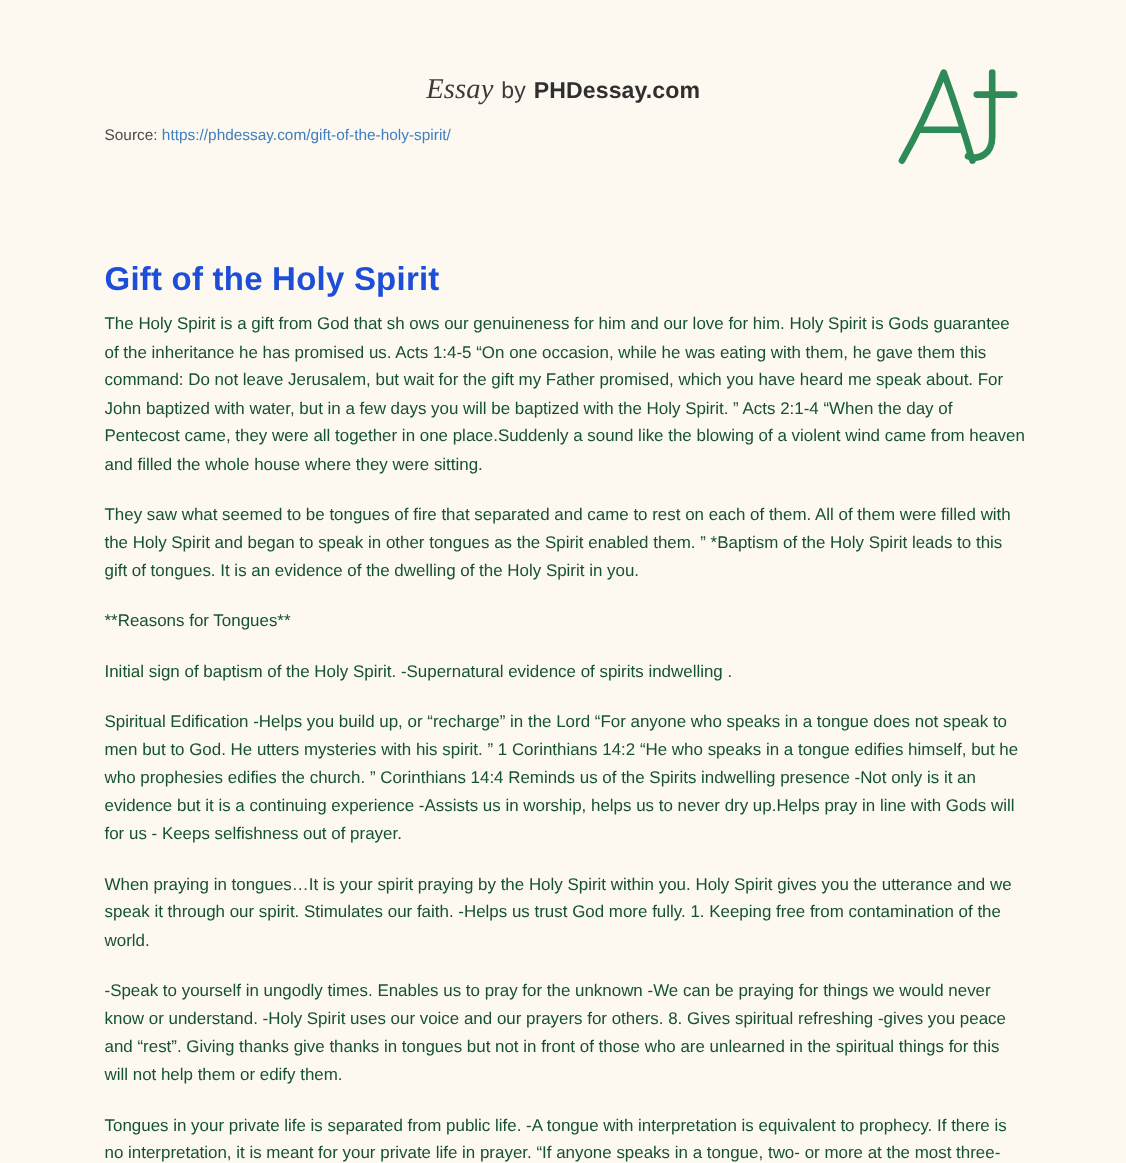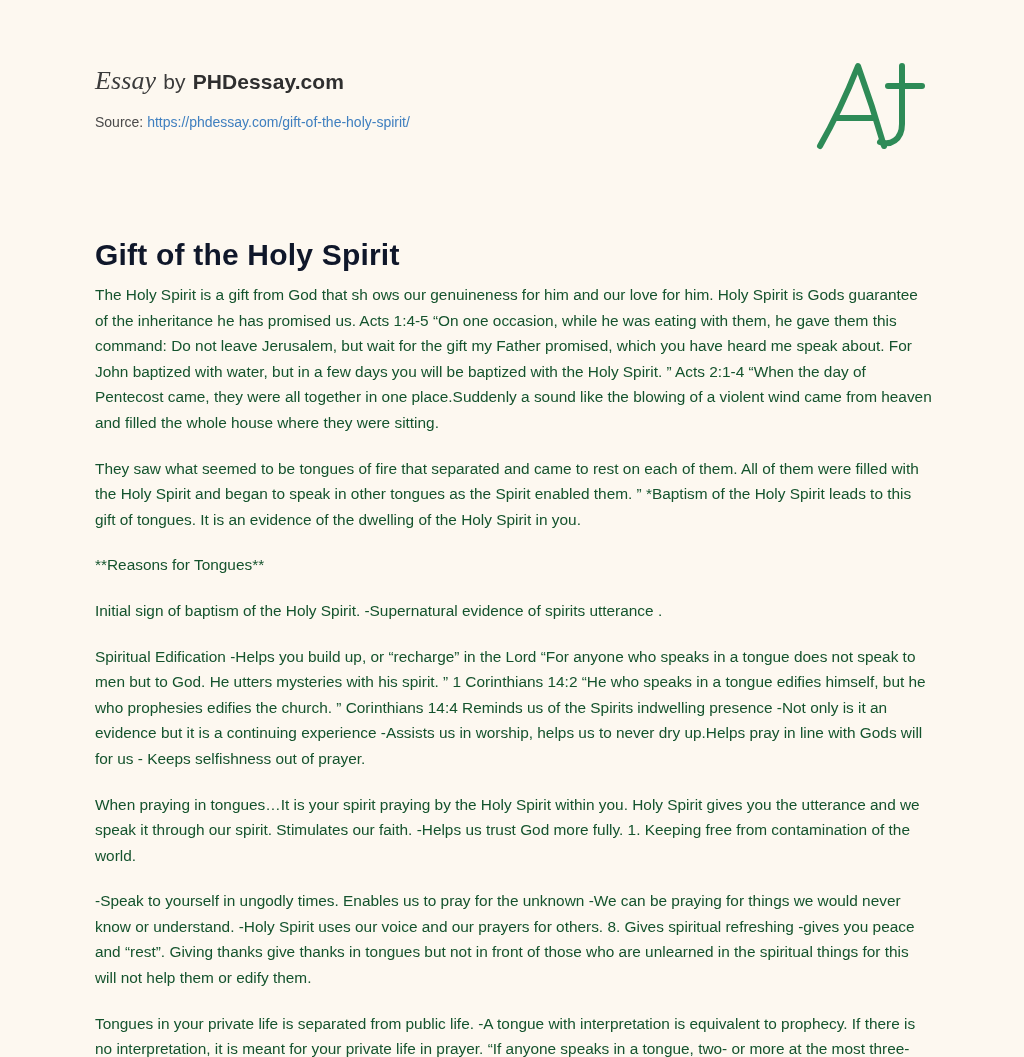--- a/index.html
+++ b/index.html
@@ -23,20 +23,21 @@
   .header {
     position: absolute;
     top: 66px;
     left: 95px;
     width: 834px;
   }
   .brand-line {
     font-size: 25px;
     letter-spacing: 0.1px;
     color: #3b3b3b;
+    text-align: center;
   }
   .brand-essay {
     font-style: italic;
     font-family: "Liberation Serif", serif;
     font-size: 26px;
     color: #3b3b3b;
   }
   .brand-by {
     font-family: "Liberation Sans", sans-serif;
     font-size: 21px;
@@ -69,21 +70,21 @@
   }
   .logo svg {
     display: block;
   }
   .title {
     position: absolute;
     top: 218px;
     left: 95px;
     font-size: 30px;
     font-weight: bold;
-    color: #0f172a;
+    color: #1d4ed8;
     letter-spacing: 0.2px;
   }
   .article {
     position: absolute;
     top: 282px;
     left: 95px;
     width: 838px;
   }
   .article p {
     margin: 0 0 20px 0;
@@ -120,20 +121,20 @@
       </g>
     </svg>
   </div>
 
   <h1 class="title">Gift of the Holy Spirit</h1>
 
   <div class="article">
     <p>The Holy Spirit is a gift from God that sh ows our genuineness for him and our love for him. Holy Spirit is Gods guarantee of the inheritance he has promised us. Acts 1:4-5 “On one occasion, while he was eating with them, he gave them this command: Do not leave Jerusalem, but wait for the gift my Father promised, which you have heard me speak about. For John baptized with water, but in a few days you will be baptized with the Holy Spirit. ” Acts 2:1-4 “When the day of Pentecost came, they were all together in one place.Suddenly a sound like the blowing of a violent wind came from heaven and filled the whole house where they were sitting.</p>
     <p>They saw what seemed to be tongues of fire that separated and came to rest on each of them. All of them were filled with the Holy Spirit and began to speak in other tongues as the Spirit enabled them. ” *Baptism of the Holy Spirit leads to this gift of tongues. It is an evidence of the dwelling of the Holy Spirit in you.</p>
     <p>**Reasons for Tongues**</p>
-    <p>Initial sign of baptism of the Holy Spirit. -Supernatural evidence of spirits utterance .</p>
+    <p>Initial sign of baptism of the Holy Spirit. -Supernatural evidence of spirits indwelling .</p>
     <p>Spiritual Edification -Helps you build up, or “recharge” in the Lord “For anyone who speaks in a tongue does not speak to men but to God. He utters mysteries with his spirit. ” 1 Corinthians 14:2 “He who speaks in a tongue edifies himself, but he who prophesies edifies the church. ” Corinthians 14:4 Reminds us of the Spirits indwelling presence -Not only is it an evidence but it is a continuing experience -Assists us in worship, helps us to never dry up.Helps pray in line with Gods will for us - Keeps selfishness out of prayer.</p>
     <p>When praying in tongues…It is your spirit praying by the Holy Spirit within you. Holy Spirit gives you the utterance and we speak it through our spirit. Stimulates our faith. -Helps us trust God more fully. 1. Keeping free from contamination of the world.</p>
     <p>-Speak to yourself in ungodly times. Enables us to pray for the unknown -We can be praying for things we would never know or understand. -Holy Spirit uses our voice and our prayers for others. 8. Gives spiritual refreshing -gives you peace and “rest”. Giving thanks give thanks in tongues but not in front of those who are unlearned in the spiritual things for this will not help them or edify them.</p>
     <p>Tongues in your private life is separated from public life. -A tongue with interpretation is equivalent to prophecy. If there is no interpretation, it is meant for your private life in prayer. “If anyone speaks in a tongue, two- or more at the most three- should speak, one at a time, and someone must interpret. If there is no interpreter, the speaker should keep quiet in the church and speak to himself and God. ” 1 Corinthians 14:27-28</p>
   </div>
 
 </div>
 
 </body></html>

